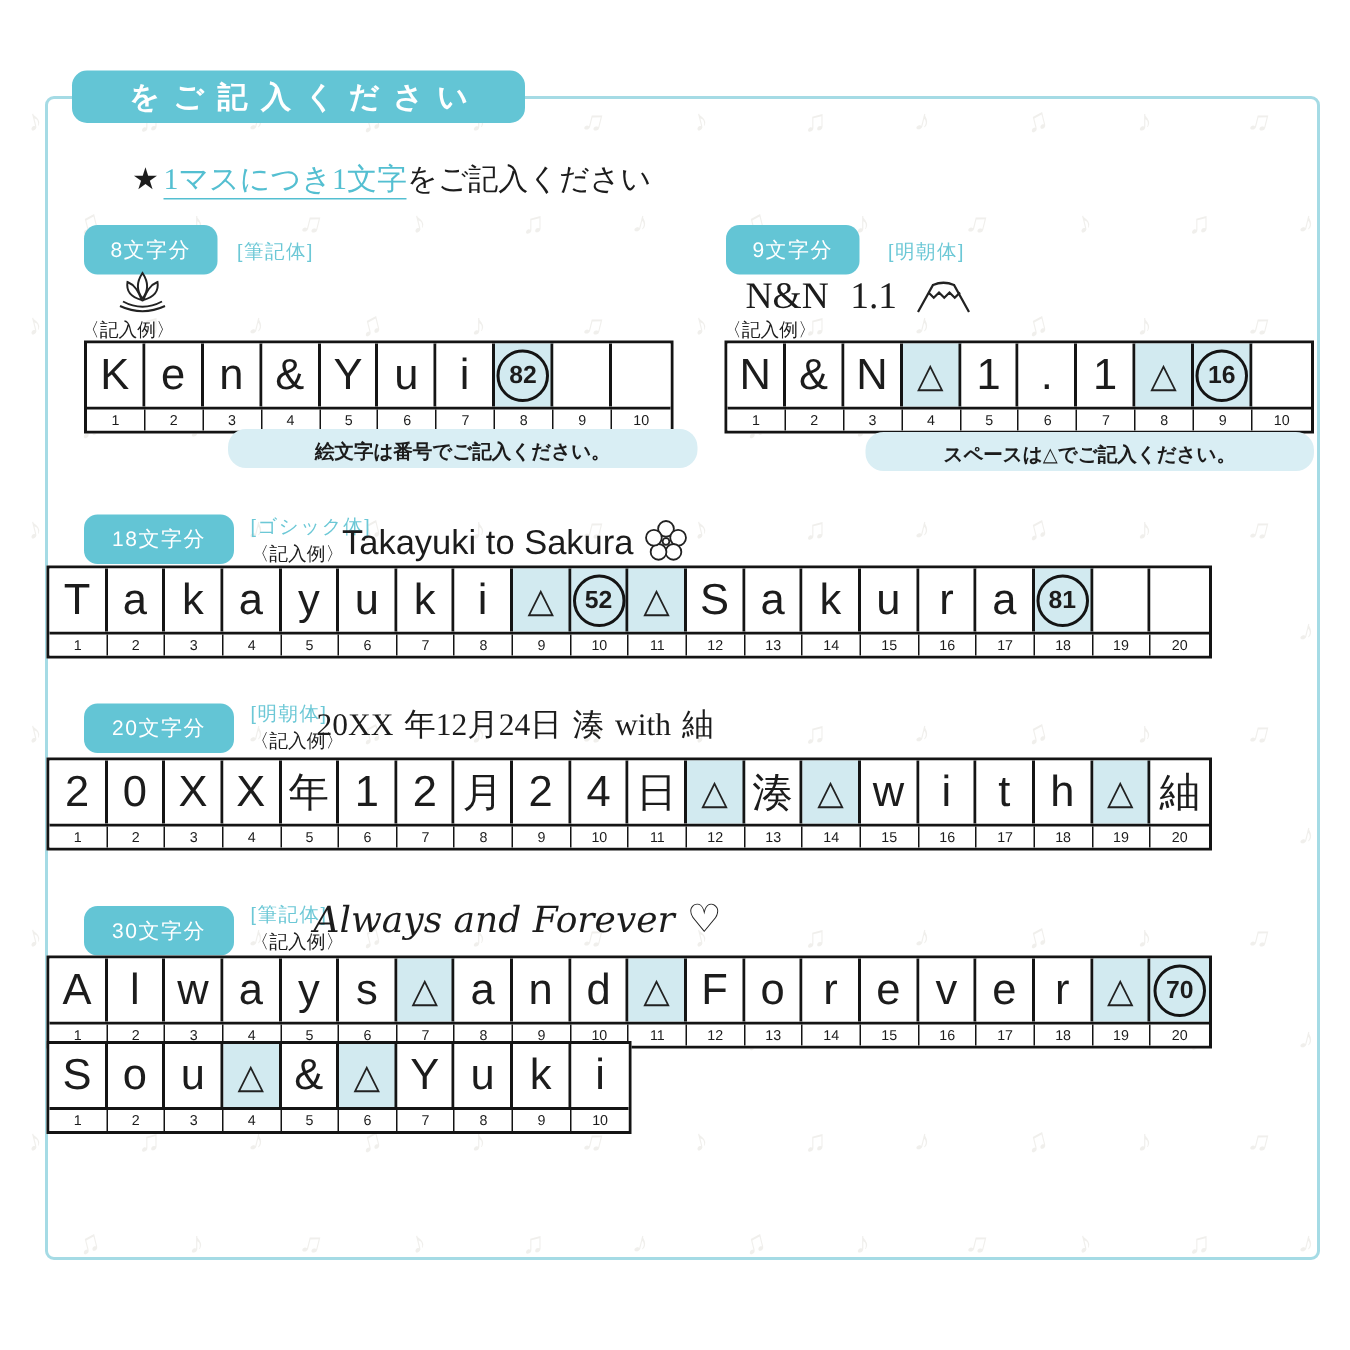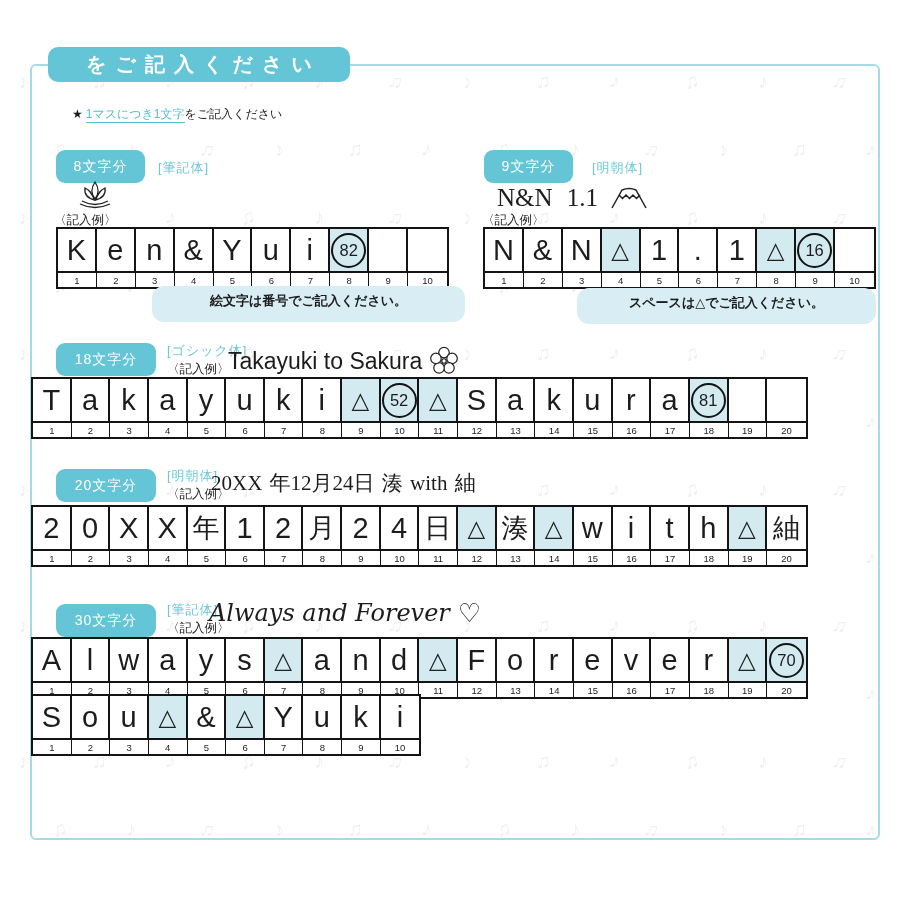--- a/index.html
+++ b/index.html
@@ -7,52 +7,52 @@
     width:900px;height:900px;position:relative;overflow:hidden;background:#ffffff;
     font-family:"Liberation Sans","DejaVu Sans",sans-serif;color:#1c1c1c;
   }
   #watermark{position:absolute;inset:0;z-index:0;pointer-events:none;}
   #watermark span{position:absolute;color:rgba(140,130,112,0.13);font-size:20px;}
   .frame{position:absolute;left:30px;top:64px;width:846px;height:772px;
     border:2px solid #a5dbe5;border-radius:6px;z-index:1;background:transparent;}
   .title-badge{position:absolute;left:48px;top:47px;width:302px;height:35px;background:#63c5d5;
     border-radius:10px;z-index:2;display:flex;align-items:center;justify-content:center;
     color:#fff;font-weight:bold;font-size:20px;letter-spacing:.45em;text-indent:.45em;}
-  .instruction{position:absolute;left:72px;top:106px;z-index:2;font-size:12px;}
+  .instruction{position:absolute;left:88px;top:106px;z-index:2;font-size:20px;font-family:Liberation Serif, serif;}
   .instruction .star{margin-right:3px;}
   .hl-link{color:#54bfd1;border-bottom:1.5px solid #54bfd1;padding-bottom:1px;}
   .badge{position:absolute;background:#63c5d5;color:#fff;border-radius:9px;z-index:2;height:33px;
     display:flex;align-items:center;justify-content:center;font-size:14px;letter-spacing:1px;}
   .font-label{position:absolute;color:#6cc8d6;font-size:13px;z-index:2;letter-spacing:1px;}
   .example-label{position:absolute;font-size:12.5px;z-index:2;}
   .preview{position:absolute;z-index:2;display:flex;align-items:center;gap:7px;white-space:nowrap;}
   .script{font-family:"DejaVu Serif","Liberation Serif",serif;font-style:italic;font-size:27px;}
   .script.small{font-size:24px;}
   .mincho{font-family:"Liberation Serif","DejaVu Serif",serif;font-size:25px;word-spacing:8px;}
   .mincho.small{font-size:21px;word-spacing:2px;}
   .gothic{font-size:23px;}
   .heart{font-family:"DejaVu Sans",sans-serif;font-style:normal;font-size:26px;margin:0 1px;}
   .grid{position:absolute;z-index:2;background:#fff;border:2px solid #141414;}
   .cw39{--cw:38.9px;}
   .cw38{--cw:38.65px;}
   .cells{display:flex;}
   .cell{width:var(--cw);height:42px;box-sizing:border-box;border-right:2px solid #141414;
     display:flex;align-items:center;justify-content:center;font-size:29px;background:#fff;}
   .cell:last-child{border-right:none;}
-  .cell.hl{background:#d2eaf0;}
+  .cell.hl{background:#d2eaf0;font-weight:bold;}
   .cell.tri{font-size:23px;color:#222;}
   .cell.cjk{font-size:27px;}
   .circ{width:31px;height:31px;border:2px solid #141414;border-radius:50%;
     display:flex;align-items:center;justify-content:center;font-size:16.5px;}
   .nums{display:flex;border-top:2px solid #141414;background:#fff;}
   .num{width:var(--cw);height:14px;box-sizing:border-box;border-right:1px solid #141414;
     display:flex;align-items:center;justify-content:center;font-size:9.5px;}
   .num:last-child{border-right:none;}
   .note{position:absolute;z-index:2;background:#d9eef4;border-radius:12px;text-align:center;
-    padding:6px 8px 12px;box-sizing:border-box;}
+    padding:6px 8px 2px;box-sizing:border-box;}
   .note .t{font-size:13px;font-weight:bold;}
   .note .s{font-size:9.5px;margin-top:2px;}
   .icon-svg{display:block;}
 </style>
 </head>
 <body>
 
 <div id="watermark">
     <span style="left: 18px; top: 70px; transform: rotate(-14deg);">♪</span>
     <span style="left: 92px; top: 70px; transform: rotate(0deg);">♫</span>

